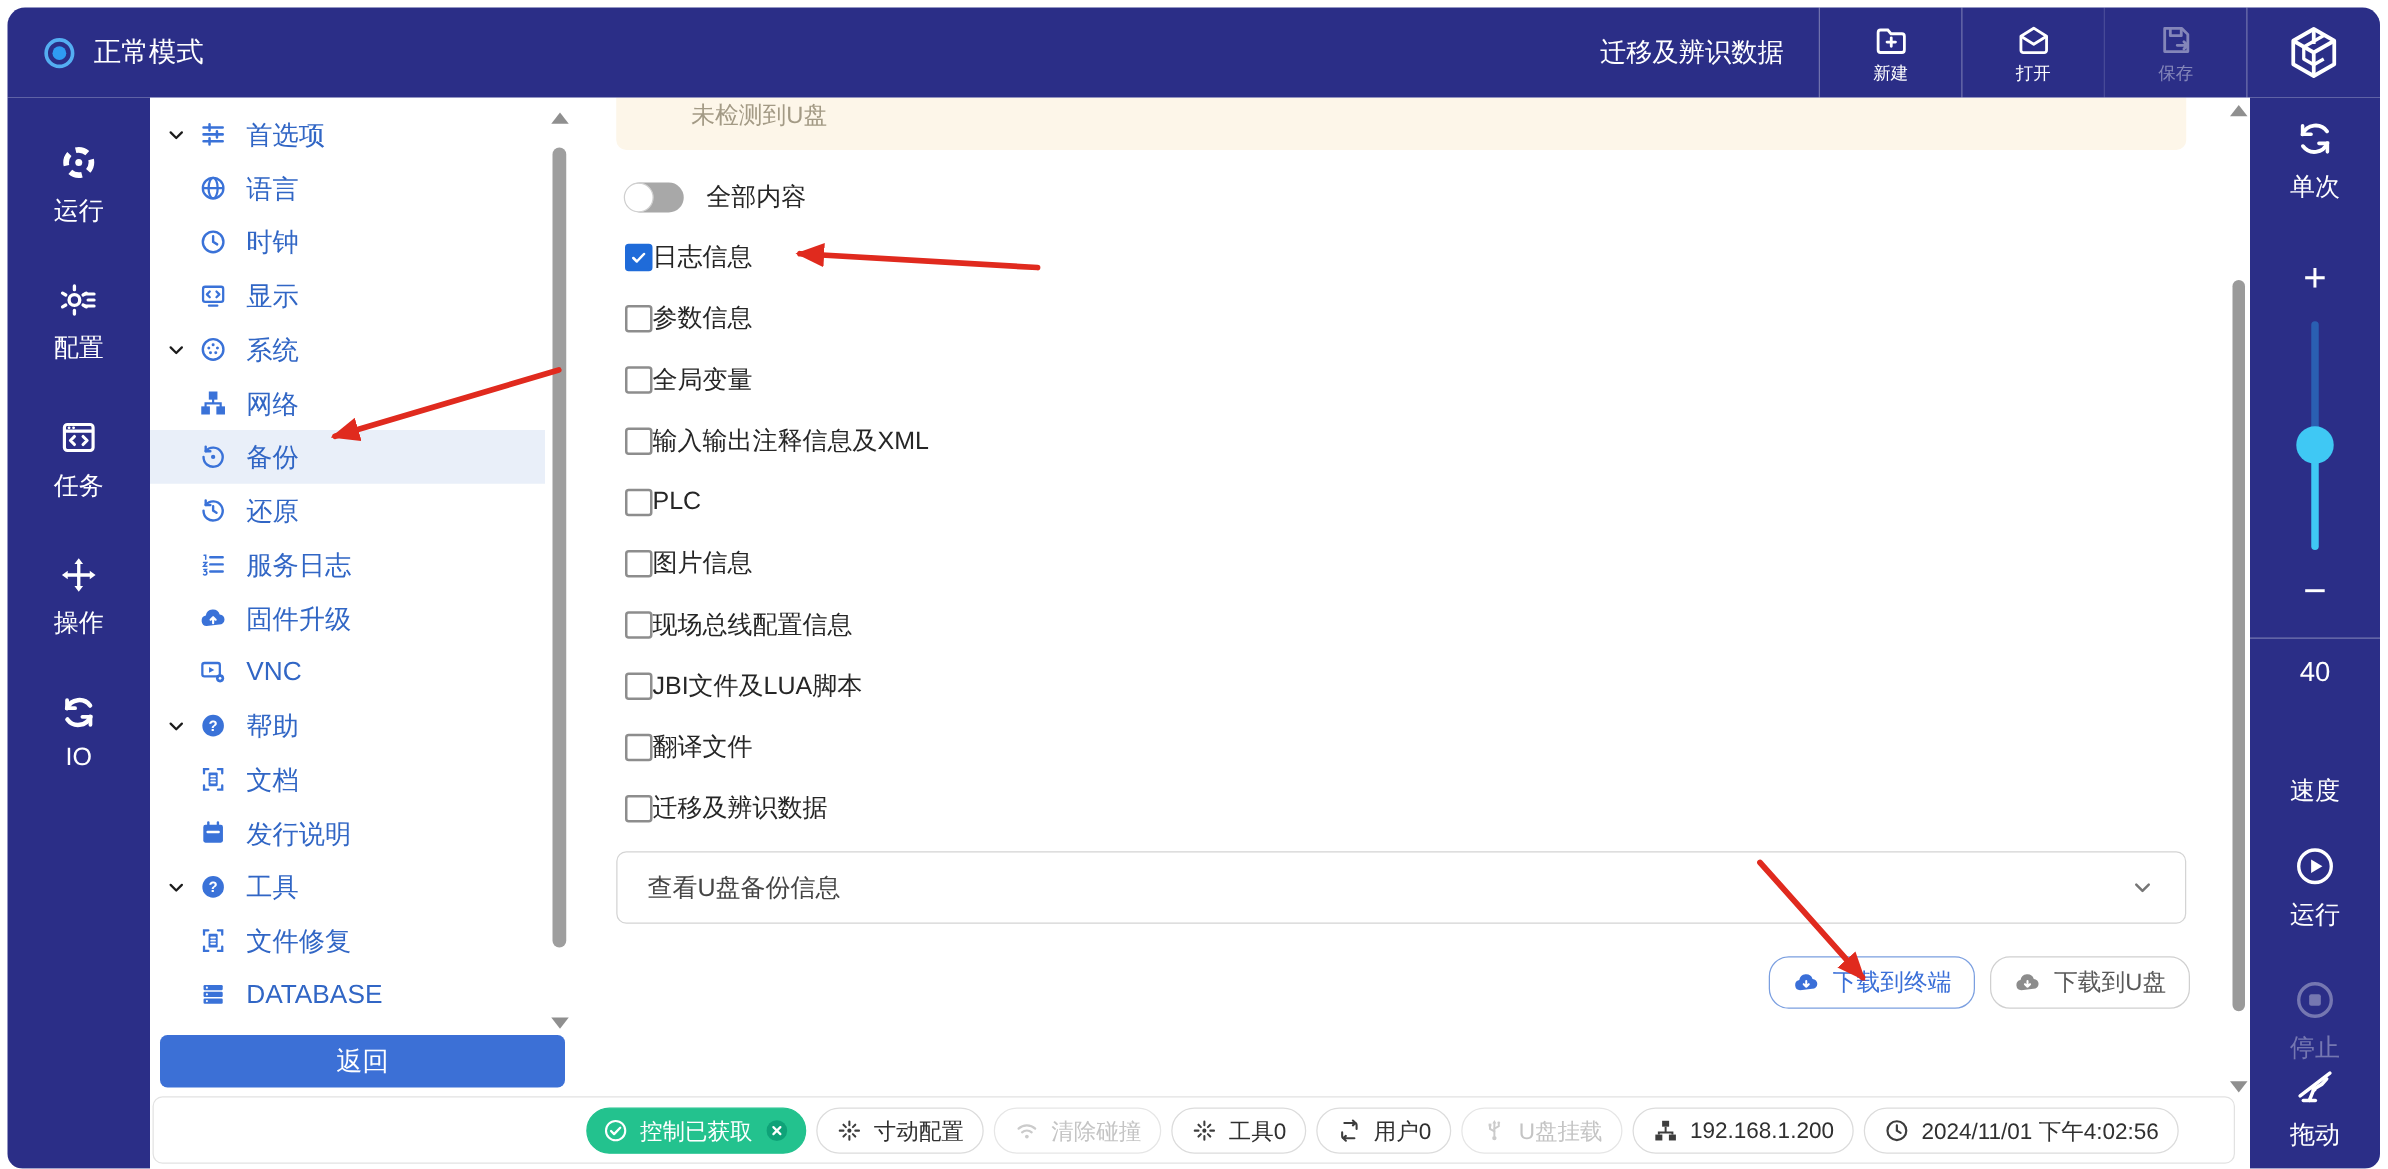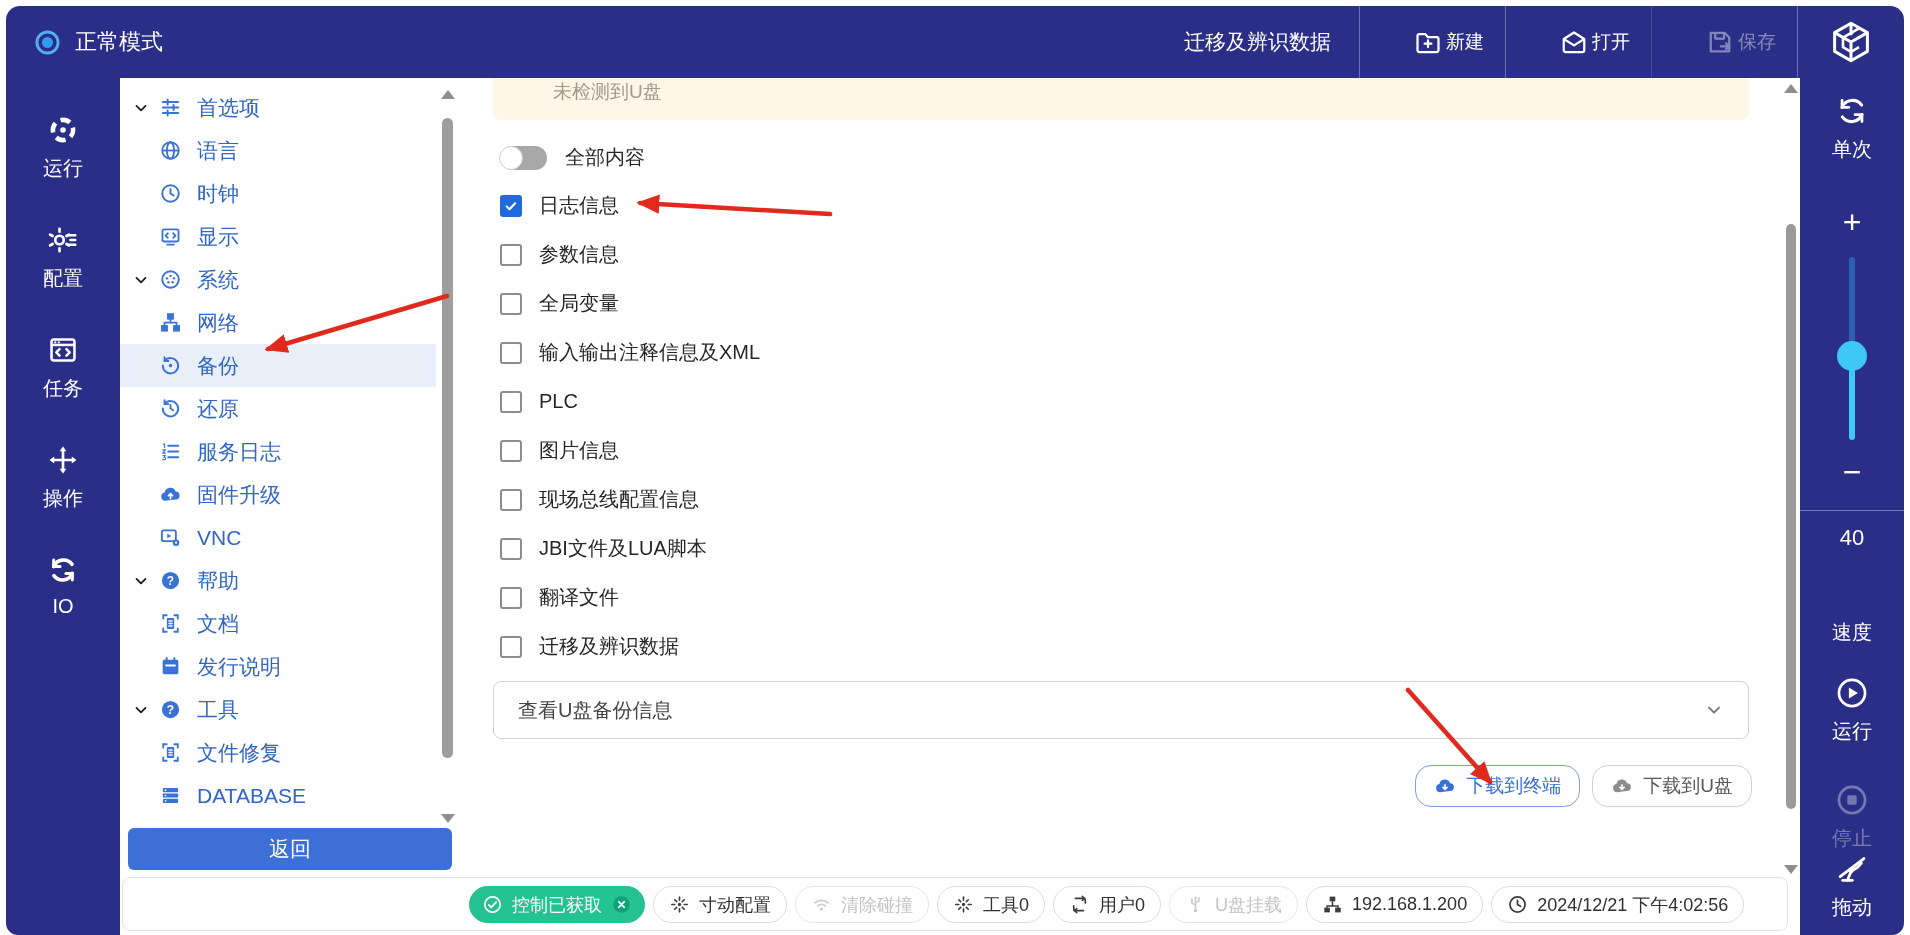--- a/index.html
+++ b/index.html
@@ -9,22 +9,22 @@
   .ic svg{width:100%;height:100%;display:block;}
 
   
   .topbar{position:absolute;left:6px;top:6px;right:6px;height:72px;background:#2b2e87;
           border-radius:14px 14px 0 0;display:flex;align-items:center;color:#fff;z-index:2;}
   .mode{display:flex;align-items:center;gap:14px;padding-left:28px;font-size:22px;cursor:pointer;}
   .mode-ic{width:27px;height:27px;}
   .tb-right{margin-left:auto;display:flex;align-items:center;height:100%;}
   .filename{font-size:21px;margin-right:28px;}
   .hd-actions{display:flex;height:100%;}
-  .hd-btn{width:113px;height:100%;display:flex;flex-direction:row;align-items:center;justify-content:center;
-          gap:3px;border-left:1px solid rgba(255,255,255,.32);font-size:19px;cursor:pointer;padding-left:32px;}
+  .hd-btn{width:113px;height:100%;display:flex;flex-direction:column;align-items:center;justify-content:center;
+          gap:3px;border-left:1px solid rgba(255,255,255,.32);font-size:14px;cursor:pointer;}
   .hd-btn .ic{width:30px;height:30px;}
   .hd-btn.disabled{opacity:.42;cursor:default;}
   .logo-box{width:106px;height:100%;display:flex;align-items:center;justify-content:center;
             border-left:1px solid rgba(255,255,255,.32);}
   .logo-ic{width:48px;height:48px;}
 
   
   .leftnav{position:absolute;left:6px;top:78px;bottom:0;width:114px;background:#2b2e87;color:#fff;
            display:flex;flex-direction:column;align-items:center;padding-top:36px;box-sizing:border-box;
            border-radius:0 0 0 12px;z-index:2;}
@@ -50,21 +50,21 @@
 
   
   .main{position:absolute;left:460px;top:78px;width:1322px;height:799px;background:#fff;overflow:hidden;}
   .alert{margin:-14px 33px 0 33px;height:56px;background:#fdf6e9;border-radius:8px;display:flex;
          align-items:center;padding-left:60px;font-size:19px;color:#a39a85;box-sizing:border-box;}
   .toggle-row{margin:24px 0 0 40px;display:flex;align-items:center;gap:18px;font-size:20px;color:#262626;}
   .switch{width:47px;height:24px;border-radius:12px;background:#a8a8a8;position:relative;cursor:pointer;flex:none;}
   .switch .knob{position:absolute;left:-1px;top:0;width:24px;height:24px;border-radius:50%;background:#fff;
                 border:1px solid #cfcfcf;box-sizing:border-box;}
   .cb-list{margin:10px 0 0 40px;}
-  .cb-row{height:49px;display:flex;align-items:center;gap:17px;font-size:20px;color:#262626;}
+  .cb-row{height:49px;display:flex;align-items:center;font-size:20px;color:#262626;}
   .cbox{width:22px;height:22px;border:2px solid #8d8d8d;border-radius:3px;box-sizing:border-box;background:#fff;
         cursor:pointer;flex:none;display:flex;align-items:center;justify-content:center;}
   .cbox.checked{background:#1f6bd9;border-color:#1f6bd9;}
   .cbox svg{width:16px;height:16px;display:block;}
   .select{margin:10px 33px 0 33px;height:58px;border:1px solid #d4d4d4;border-radius:8px;display:flex;
           align-items:center;padding:0 24px;font-size:20px;color:#454545;cursor:pointer;box-sizing:border-box;}
   .select .chev{margin-left:auto;width:20px;height:20px;color:#767676;}
   .btn-row{display:flex;justify-content:flex-end;gap:12px;margin:26px 30px 0 0;}
   .dl-btn{height:40px;border-radius:16px;display:flex;align-items:center;gap:10px;padding:0 18px;
           font-size:19px;background:#fff;cursor:pointer;}
@@ -751,21 +751,21 @@
         </div>
         <div class="pill">
           <span class="ic">
             <svg viewBox="0 0 24 24">
               <g fill="none" stroke="currentColor" stroke-width="2">
                 <circle cx="12" cy="12" r="8.6"></circle>
                 <path d="M12 7.2V12l3.4 2.1" stroke-linecap="round"></path>
               </g>
             </svg>
           </span>
-          <span>2024/12/21 下午4:02:56</span>
+          <span>2024/11/01 下午4:02:56</span>
         </div>
       </div>
   </div>
 
   <svg class="arrows" viewBox="0 0 1910 935">
     <defs>
       <marker id="ah" markerWidth="5" markerHeight="4.2" refX="4.2" refY="2.1" orient="auto">
         <path d="M0 0L5 2.1L0 4.2z" fill="#e02a1e"></path>
       </marker>
     </defs>

